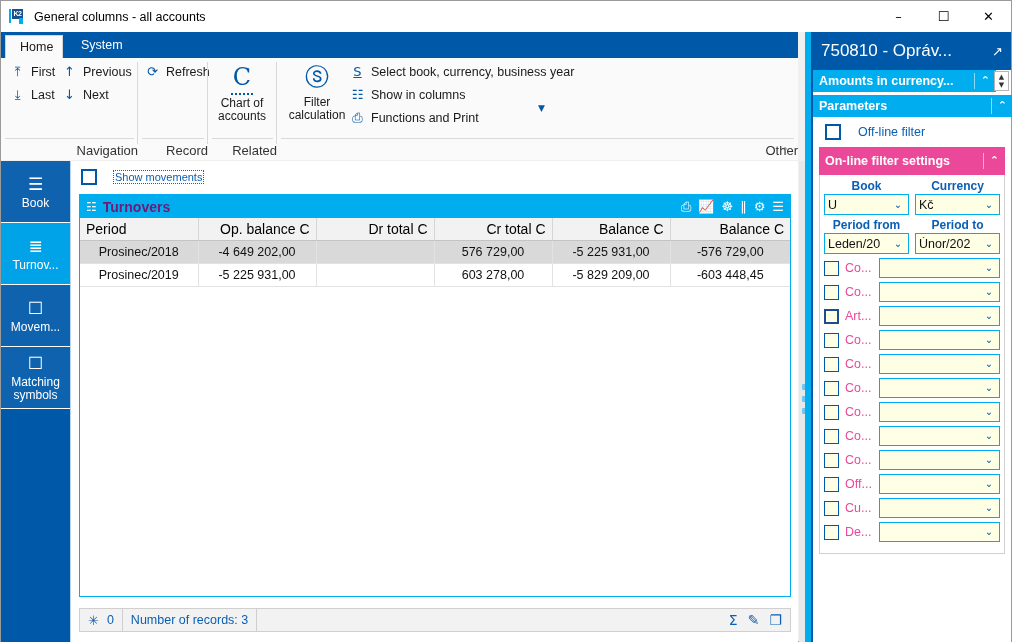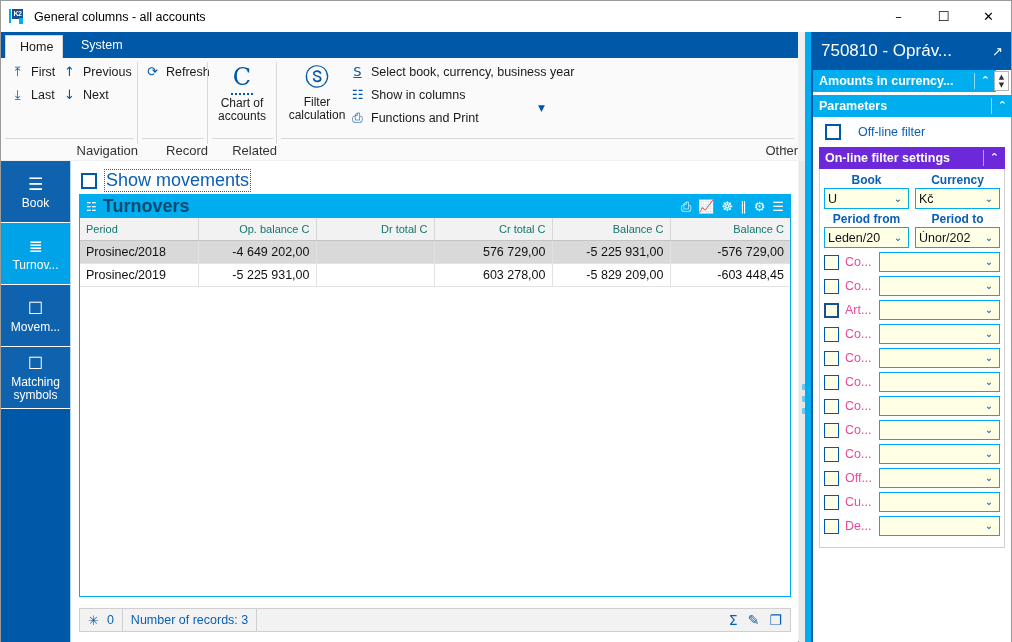--- a/index.html
+++ b/index.html
@@ -61,34 +61,34 @@
   .sb-item.active { background:#00a2e8; }
   .sb-icon { color:#fff; font-size:17px; line-height:20px; margin-bottom:3px; font-family:"DejaVu Sans", sans-serif;}
   .sb-label { color:#fff; font-size:12px; line-height:13px; text-align:center; max-width:67px; }
   .sb-rest { background:#0058a8; }
 
   
   .main { position:absolute; left:69px; top:160px; width:728px; height:481px; background:#ffffff;
           border-left:1px solid #b9d6ee; }
   .showmov { position:absolute; left:10px; top:8px; display:flex; align-items:center; }
   .cbox { width:16px; height:16px; border:2px solid #0058a8; background:#fff; }
-  .showmov-label { margin-left:7px; font-size:18px; color:#0a5fb5; border:1px dotted #555; padding:0 1px; }
+  .showmov-label { margin-left:16px; font-size:11px; color:#0a5fb5; border:1px dotted #555; padding:0 1px; }
 
   .grid-wrap { position:absolute; left:8px; top:33px; width:712px; height:403px; border:1px solid #00aeef; background:#fff; }
   .grid-head { height:23px; background:#00aeef; display:flex; align-items:center; }
   .gh-icon { color:#fff; margin-left:6px; margin-right:6px; font-size:12px; font-family:"DejaVu Sans", sans-serif;}
-  .gh-title { color:#0c4a6e; font-size:18px; font-weight:bold; }
+  .gh-title { color:#701a75; font-size:14px; font-weight:bold; }
   .gh-tools { margin-left:auto; display:flex; align-items:center; padding-right:6px; gap:7px; }
   .gh-tools span { color:#fff; font-size:13px; cursor:default; font-family:"DejaVu Sans", sans-serif;}
 
   table.tbl { width:100%; border-collapse:collapse; table-layout:fixed; }
-  table.tbl th { background:#f2f2f2; color:#0f766e; font-weight:normal; font-size:11px;
+  table.tbl th { background:#f2f2f2; color:#000000; font-weight:normal; font-size:14px;
                  border-right:1px solid #d6d6d6; border-bottom:1px solid #c4c4c4; height:22px; padding:0 6px; }
   table.tbl td { font-size:12.5px; color:#111; border-right:1px solid #e2e2e2;
-                 border-bottom:1px solid #e2e2e2; height:23px; padding:0 6px; }
+                 border-bottom:1px solid #e2e2e2; height:23px; padding:0 6px;text-align:center; }
   tr.sel td { background:#d9d9d9; }
   .ta-l { text-align:left; } .ta-r { text-align:right; }
 
   .statusbar { position:absolute; left:8px; bottom:10px; width:712px; height:24px;
                background:#f2f2f2; border:1px solid #cfcfcf; display:flex; align-items:center; }
   .sb-cell { height:24px; display:flex; align-items:center; padding:0 8px; font-size:12.5px; color:#0a5fb5;
              border-right:1px solid #cfcfcf; }
   .sb-right { margin-left:auto; display:flex; align-items:center; gap:10px; padding-right:8px; color:#0a5fb5; font-size:14px;
               font-family:"DejaVu Sans", sans-serif;}
 
@@ -108,21 +108,21 @@
             font-size:12.5px; font-weight:bold; padding-left:6px; }
   .rp-bar .chev { margin-left:auto; padding:0 6px; font-size:11px; border-left:1px solid rgba(255,255,255,.55); height:16px;
                   line-height:16px; font-family:"DejaVu Sans", sans-serif;}
   .spinbox { position:absolute; right:2px; top:46px; width:15px; height:20px; border:1px solid #b5b5b5;
              background:#fff; display:flex; flex-direction:column; align-items:center; justify-content:center;
              font-size:7px; color:#333; line-height:8px; font-family:"DejaVu Sans", sans-serif;}
   .rp-bar.amounts { width:183px; }
   .rp-bar.params { width:200px; }
   .offline { display:flex; align-items:center; padding:7px 0 7px 12px;gap:8px; }
   .offline .lbl { margin-left:9px; font-size:12.5px; color:#0a5fb5; }
-  .onlinebar { margin:0 6px; height:22px; background:#6d28d9; display:flex; align-items:center; color:#fff;
+  .onlinebar { margin:0 6px; height:28px; background:#ec4899; display:flex; align-items:center; color:#fff;
                font-size:12.5px; font-weight:bold; padding-left:6px; }
   .onlinebar .chev { margin-left:auto; padding:0 6px; font-size:11px; border-left:1px solid rgba(255,255,255,.55);
                      height:16px; line-height:16px; font-family:"DejaVu Sans", sans-serif;}
   .fbox { margin:0 6px; border:1px solid #d0d0d0; border-top:none; background:#fff; padding:4px 4px 6px 4px; height:379px; }
   .frow2 { display:flex; gap:6px; margin-bottom:3px; }
   .fcol { flex:1; }
   .flabel { font-size:12px; color:#0a5fb5; font-weight:bold; text-align:center; line-height:15px; }
   .finput { height:21px; border:1px solid #00aeef; background:#ffffe6; display:flex; align-items:center;
             padding:0 3px; font-size:12.5px; color:#111; }
   .finput .val { flex:1; white-space:nowrap; overflow:hidden; }

